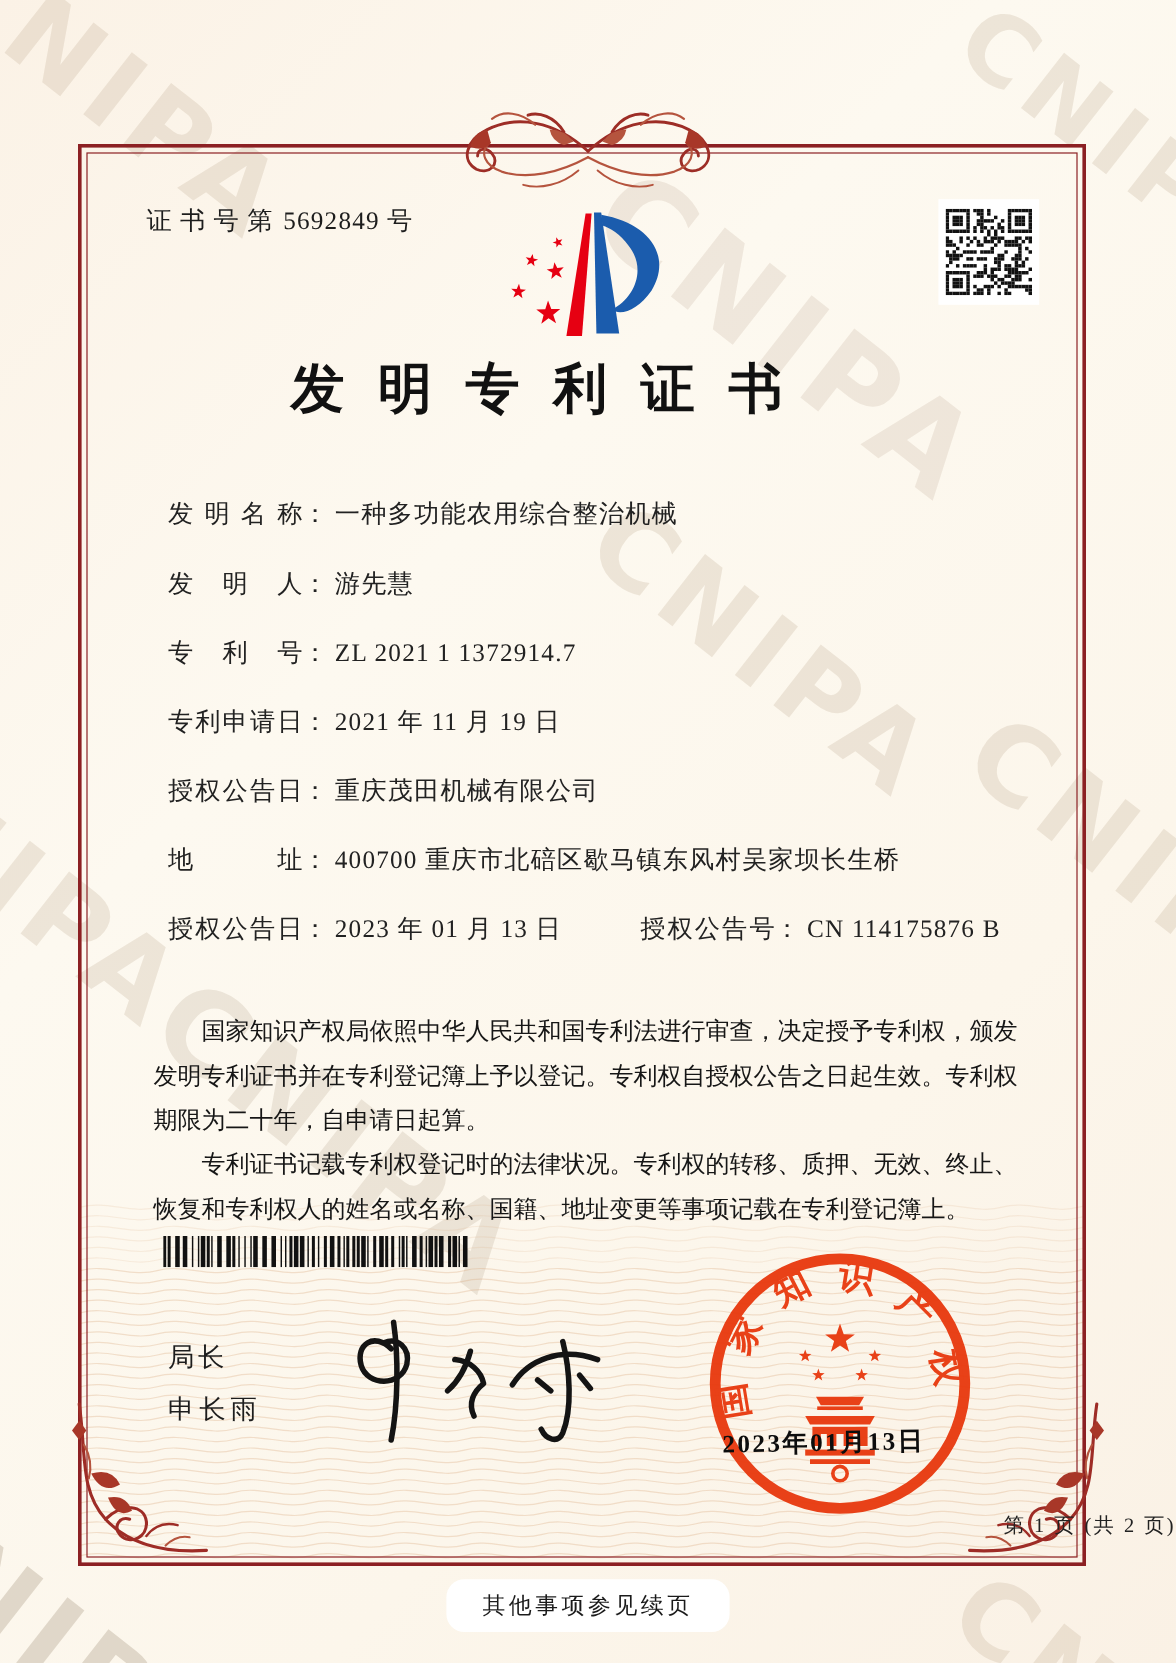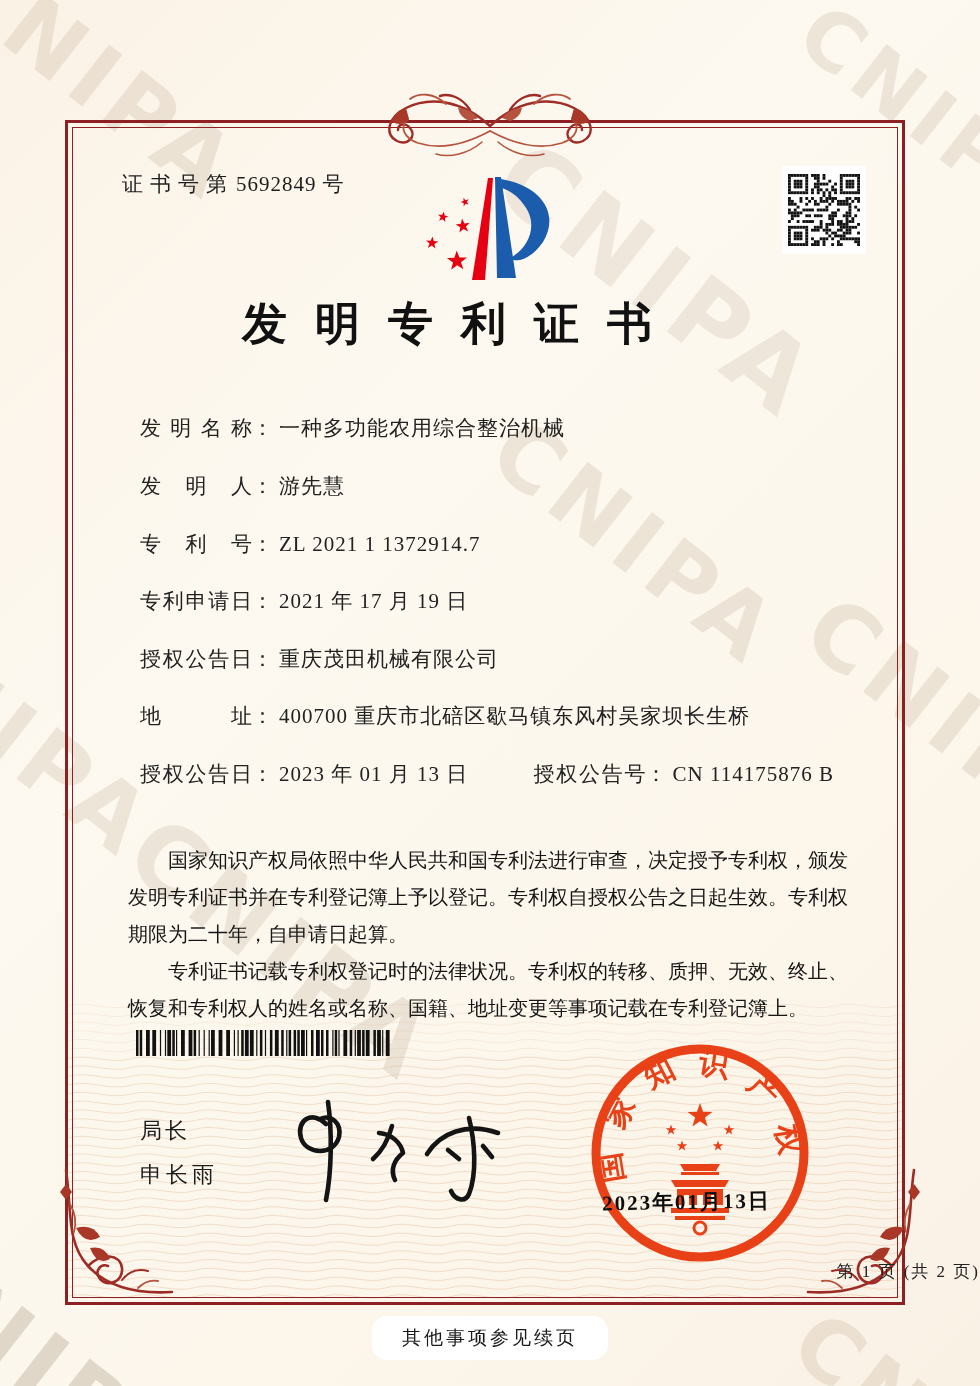--- a/index.html
+++ b/index.html
@@ -467,21 +467,21 @@
   <div class="abs field-row" style="top:414px;">
     <span class="flabel">发明名称</span><span class="fcolon">：</span><span class="fvalue">一种多功能农用综合整治机械</span>
   </div>
   <div class="abs field-row" style="top:472px;">
     <span class="flabel">发明人</span><span class="fcolon">：</span><span class="fvalue">游先慧</span>
   </div>
   <div class="abs field-row" style="top:530px;">
     <span class="flabel">专利号</span><span class="fcolon">：</span><span class="fvalue">ZL 2021 1 1372914.7</span>
   </div>
   <div class="abs field-row" style="top:587px;">
-    <span class="flabel">专利申请日</span><span class="fcolon">：</span><span class="fvalue">2021 年 17 月 19 日</span>
+    <span class="flabel">专利申请日</span><span class="fcolon">：</span><span class="fvalue">2021 年 11 月 19 日</span>
   </div>
   <div class="abs field-row" style="top:645px;">
     <span class="flabel">授权公告日</span><span class="fcolon">：</span><span class="fvalue">重庆茂田机械有限公司</span>
   </div>
   <div class="abs field-row" style="top:702px;">
     <span class="flabel">地址</span><span class="fcolon">：</span><span class="fvalue">400700  重庆市北碚区歇马镇东风村吴家坝长生桥</span>
   </div>
   <div class="abs field-row" style="top:760px;">
     <span class="flabel">授权公告日</span><span class="fcolon">：</span><span class="fvalue">2023 年 01 月 13 日</span>
     <span class="pair2">

